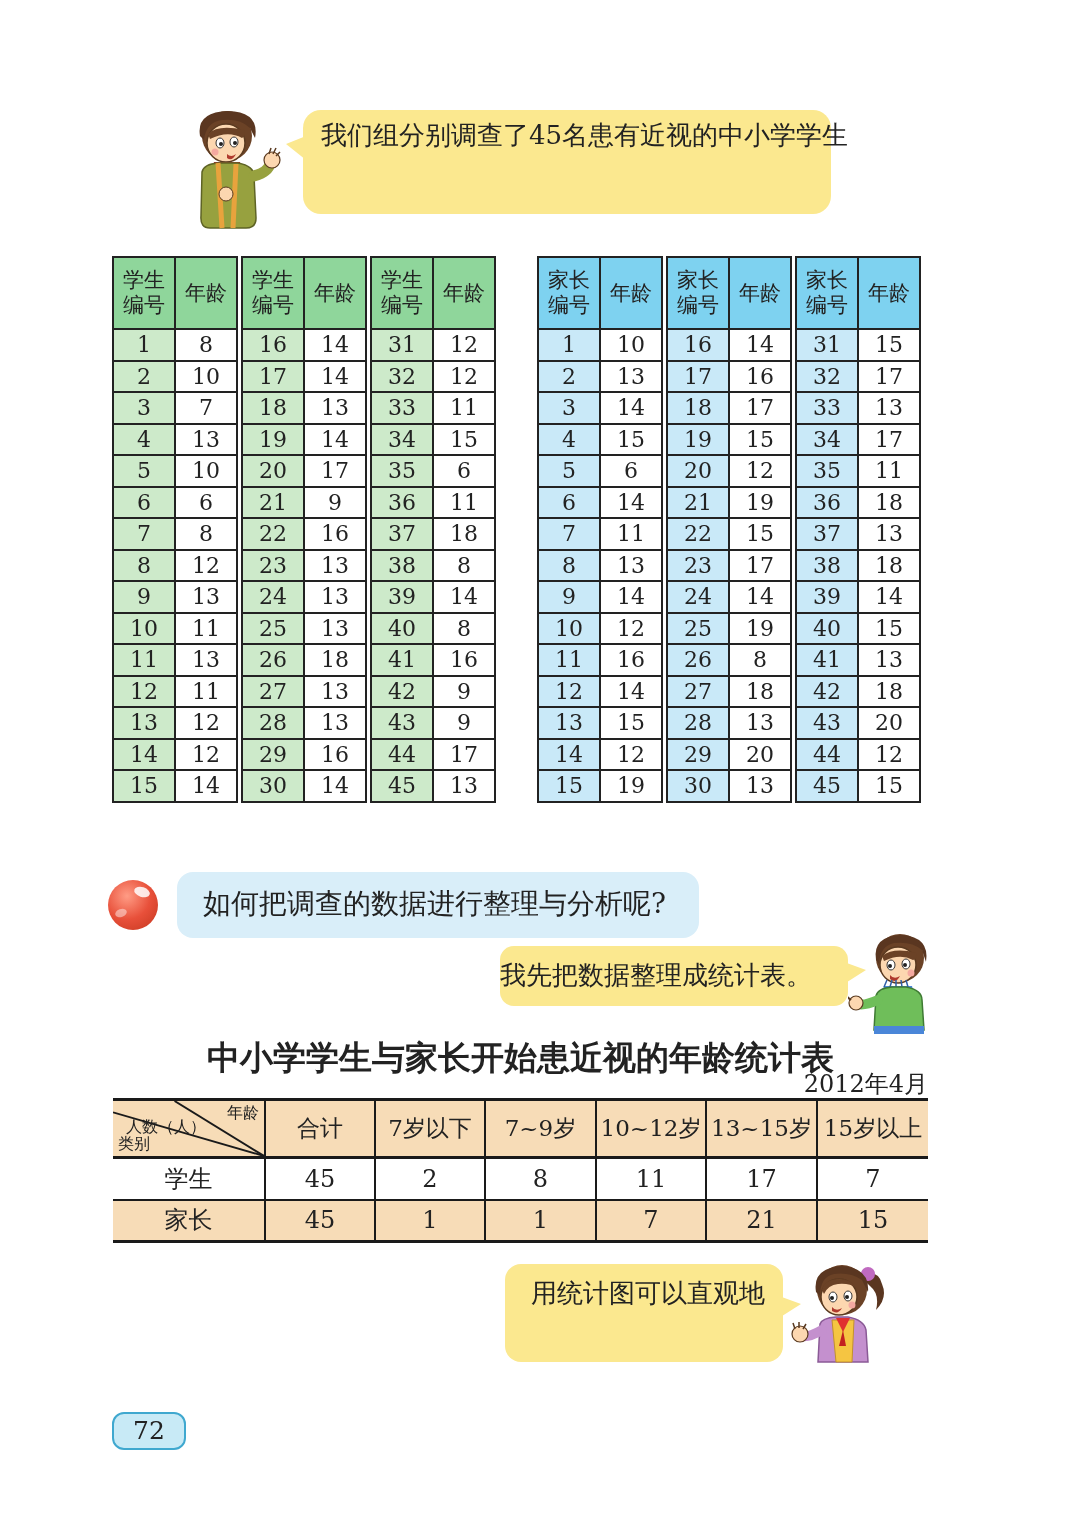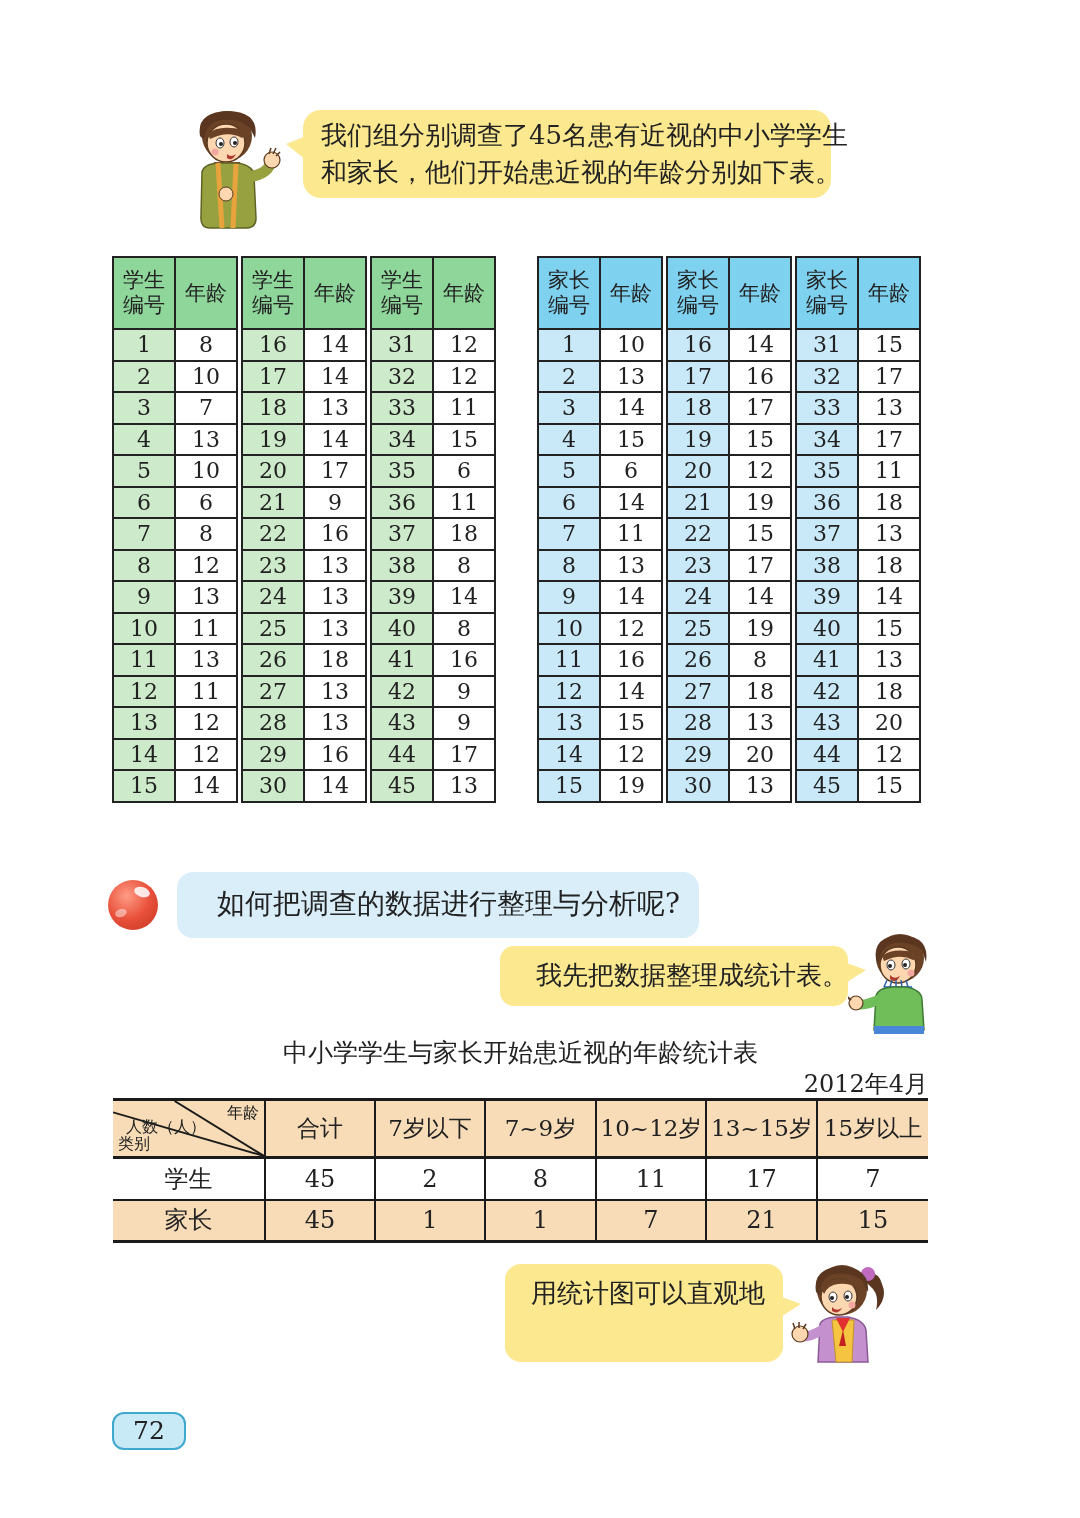--- a/index.html
+++ b/index.html
@@ -10,54 +10,54 @@
   }
   
   .bubble { position:absolute; background:#FBE88F; border-radius:18px; }
   .bubble .tail { position:absolute; width:0; height:0; }
   .tail-left { left:-17px; top:26px;
     border-top:8px solid transparent; border-bottom:16px solid transparent;
     border-right:20px solid #FBE88F; }
   .tail-right { right:-18px;
     border-top:8px solid transparent; border-bottom:14px solid transparent;
     border-left:22px solid #FBE88F; }
-  .intro-bubble { left:303px; top:110px; width:528px; height:88px;
+  .intro-bubble { left:303px; top:110px; width:528px; height:104px;
     padding:7px 18px; }
   .intro-bubble .ln { font-size:26px; line-height:37px; white-space:nowrap; }
   .bubble2 { left:500px; top:946px; width:348px; height:60px;
-    text-align:right; font-size:26px; line-height:58px; border-radius:14px; white-space:nowrap;}
+    text-align:left; font-size:26px; line-height:58px; border-radius:14px; white-space:nowrap;}
   .bubble2 .tail-right { top:16px; }
   .bubble3 { left:505px; top:1264px; width:278px; height:98px; padding:10px 18px; border-radius:16px;text-align:right;}
   .bubble3 .ln { font-size:26px; line-height:39px; white-space:nowrap; }
   .bubble3 .tail-right { top:32px; }
   
   .q-bubble { position:absolute; left:177px; top:872px; width:522px; height:66px;
     background:#D9EEF9; border-radius:16px; font-size:28px; line-height:64px;
-    padding-left:40px; white-space:nowrap; }
+    padding-left:26px; white-space:nowrap; }
   .red-ball { position:absolute; left:106px; top:878px; }
   
   .table-group { position:absolute; top:256px; display:flex; gap:3px; }
   .group-student { left:112px; }
   .group-parent  { left:537px; }
   table.data-table { border-collapse:collapse; }
   table.data-table th, table.data-table td {
     border:2px solid #222; text-align:center; vertical-align:middle;
   }
   table.data-table th { width:62px; height:72px; font-size:21px;
     font-weight:normal; line-height:25px; }
   table.data-table td { height:31.5px; font-size:22px; }
   .group-student th { background:#8FD69B; }
   .group-student td.id-cell { background:#CDEACA; }
   .group-parent th { background:#7ED2F0; }
   .group-parent td.id-cell { background:#C9E9F8; }
   td.age-cell { background:#fff; }
   
   .stats-title { position:absolute; left:113px; top:1036px; width:815px;
     text-align:center; font-family:"DejaVu Sans", sans-serif;
-    font-weight:normal; font-size:25px; }
+    font-weight:bold; font-size:33px; }
   .stats-date { position:absolute; left:113px; top:1068px; width:815px;
     text-align:right; font-size:24px; }
   table.stats-table { position:absolute; left:113px; top:1098px;
     border-collapse:collapse; border-top:3px solid #1a1a1a;
     border-bottom:3px solid #1a1a1a; border-left:none; border-right:none;
     table-layout:fixed; width:815px; }
   table.stats-table th, table.stats-table td {
     border:2px solid #1a1a1a; text-align:center; vertical-align:middle;
     font-weight:normal; }
   table.stats-table th:first-child, table.stats-table td:first-child { border-left:none; }
@@ -104,21 +104,20 @@
     <path d="M48 57 L52 122 M66 58 L63 122" stroke="#E8A33D" stroke-width="5"></path>
     <path d="M84 70 Q98 66 100 58" stroke="#97A13F" stroke-width="11" fill="none" stroke-linecap="round"></path>
     <circle cx="102" cy="54" r="8" fill="#FCD7B0" stroke="#5A3A20" stroke-width="1.2"></circle>
     <path d="M99 48 L101 42 M103 48 L106 42 M106 50 L110 46" stroke="#5A3A20" stroke-width="1.5" fill="none"></path>
     <circle cx="56" cy="88" r="7" fill="#FCD7B0" stroke="#5A3A20" stroke-width="1"></circle>
   </svg>
 
   <div class="bubble intro-bubble">
     <div class="tail tail-left"></div>
     <div class="ln">我们组分别调查了45名患有近视的中小学学生</div>
-    <div class="ln">和家长，他们开始患近视的年龄分别如下表。</div>
   </div>
 
   <div class="table-group group-student">
     <table class="data-table">
       <thead>
           <tr>
         <th><span>学生</span><br><span>编号</span></th>
         <th>年龄</th>
       </tr>
         </thead>

